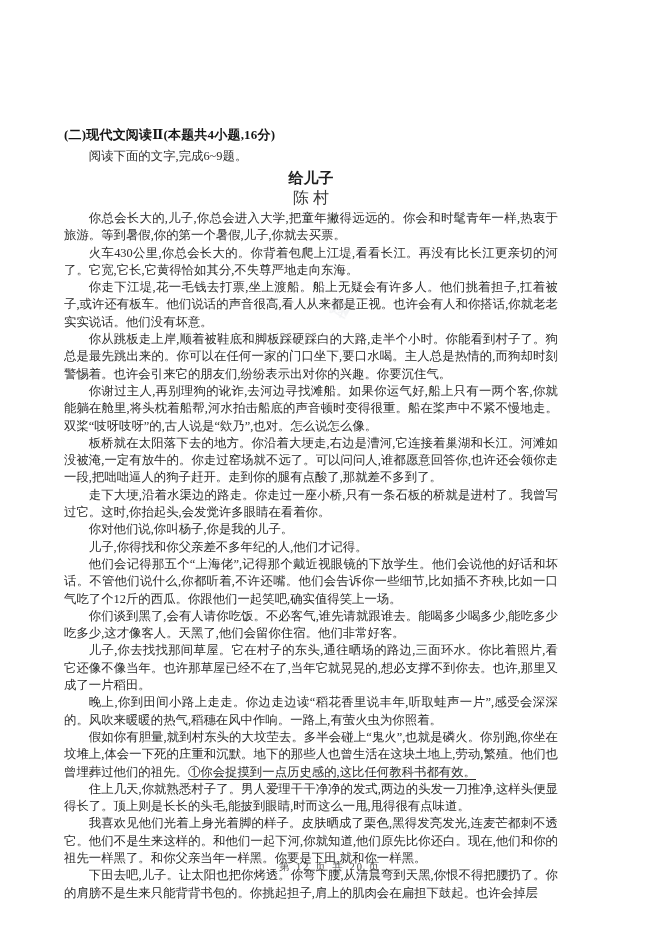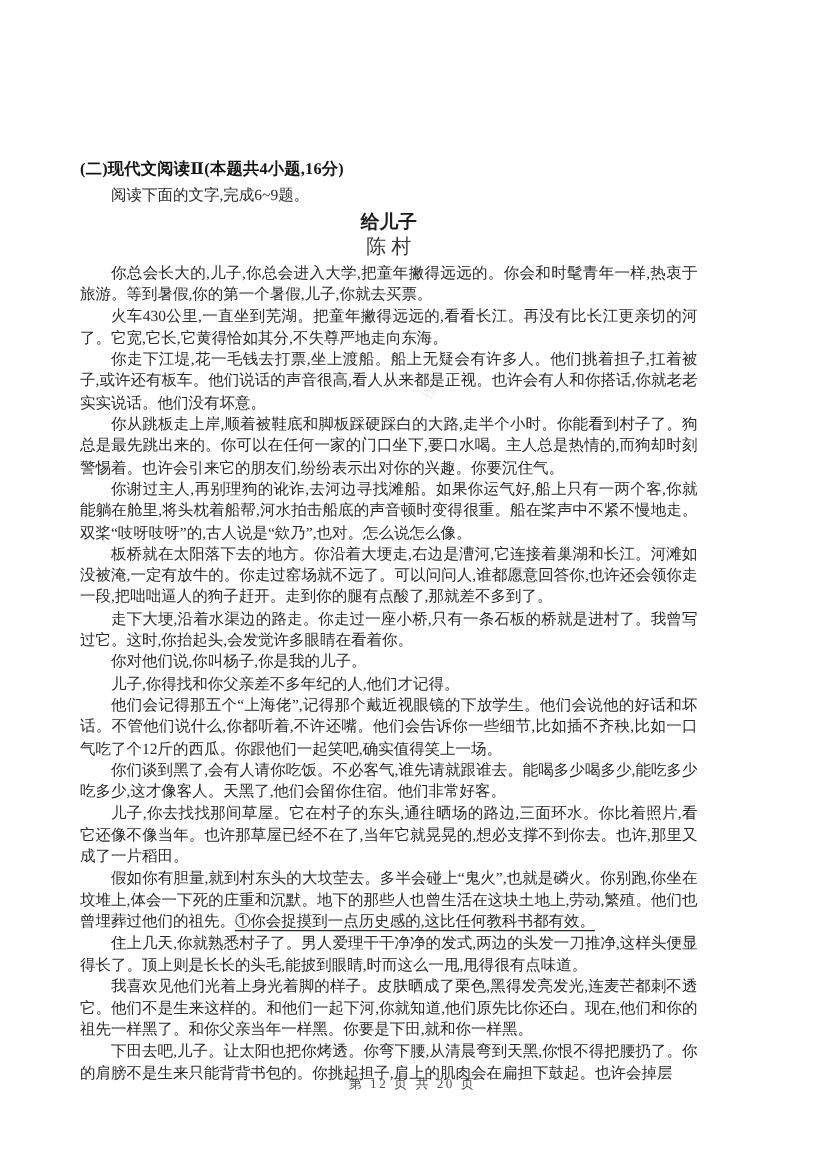--- a/index.html
+++ b/index.html
@@ -53,31 +53,32 @@
 <div class="watermark">押题</div>
 
 <div class="page">
   <div class="section-header">(二)现代文阅读Ⅱ(本题共4小题,16分)</div>
   <div class="instruction">阅读下面的文字,完成6~9题。</div>
   <div class="passage-title">给儿子</div>
   <div class="passage-author">陈 村</div>
 
   <div class="body-text">
     <p>你总会长大的,儿子,你总会进入大学,把童年撇得远远的。你会和时髦青年一样,热衷于旅游。等到暑假,你的第一个暑假,儿子,你就去买票。</p>
-    <p>火车430公里,一直坐到芜湖。把童年撇得远远的,看看长江。再没有比长江更亲切的河了。它宽,它长,它黄得恰如其分,不失尊严地走向东海。</p>
+    <p>火车430公里,你总会长大的。你背着包爬上江堤,看看长江。再没有比长江更亲切的河了。它宽,它长,它黄得恰如其分,不失尊严地走向东海。</p>
     <p>你走下江堤,花一毛钱去打票,坐上渡船。船上无疑会有许多人。他们挑着担子,扛着被子,或许还有板车。他们说话的声音很高,看人从来都是正视。也许会有人和你搭话,你就老老实实说话。他们没有坏意。</p>
     <p>你从跳板走上岸,顺着被鞋底和脚板踩硬踩白的大路,走半个小时。你能看到村子了。狗总是最先跳出来的。你可以在任何一家的门口坐下,要口水喝。主人总是热情的,而狗却时刻警惕着。也许会引来它的朋友们,纷纷表示出对你的兴趣。你要沉住气。</p>
     <p>你谢过主人,再别理狗的讹诈,去河边寻找滩船。如果你运气好,船上只有一两个客,你就能躺在舱里,将头枕着船帮,河水拍击船底的声音顿时变得很重。船在桨声中不紧不慢地走。双桨“吱呀吱呀”的,古人说是“欸乃”,也对。怎么说怎么像。</p>
     <p>板桥就在太阳落下去的地方。你沿着大埂走,右边是漕河,它连接着巢湖和长江。河滩如没被淹,一定有放牛的。你走过窑场就不远了。可以问问人,谁都愿意回答你,也许还会领你走一段,把咄咄逼人的狗子赶开。走到你的腿有点酸了,那就差不多到了。</p>
     <p>走下大埂,沿着水渠边的路走。你走过一座小桥,只有一条石板的桥就是进村了。我曾写过它。这时,你抬起头,会发觉许多眼睛在看着你。</p>
     <p>你对他们说,你叫杨子,你是我的儿子。</p>
     <p>儿子,你得找和你父亲差不多年纪的人,他们才记得。</p>
     <p>他们会记得那五个“上海佬”,记得那个戴近视眼镜的下放学生。他们会说他的好话和坏话。不管他们说什么,你都听着,不许还嘴。他们会告诉你一些细节,比如插不齐秧,比如一口气吃了个12斤的西瓜。你跟他们一起笑吧,确实值得笑上一场。</p>
     <p>你们谈到黑了,会有人请你吃饭。不必客气,谁先请就跟谁去。能喝多少喝多少,能吃多少吃多少,这才像客人。天黑了,他们会留你住宿。他们非常好客。</p>
     <p>儿子,你去找找那间草屋。它在村子的东头,通往晒场的路边,三面环水。你比着照片,看它还像不像当年。也许那草屋已经不在了,当年它就晃晃的,想必支撑不到你去。也许,那里又成了一片稻田。</p>
+    <p>晚上,你到田间小路上走走。你边走边读“稻花香里说丰年,听取蛙声一片”,感受会深深的。风吹来暖暖的热气,稻穗在风中作响。一路上,有萤火虫为你照着。</p>
     <p><span>假如你有胆量,就到村东头的大坟茔去。多半会碰上“鬼火”,也就是磷火。你别跑,你坐在坟堆上,体会一下死的庄重和沉默。地下的那些人也曾生活在这块土地上,劳动,繁殖。他们也曾埋葬过他们的祖先。</span><span class="u-line">①你会捉摸到一点历史感的,这比任何教科书都有效。</span></p>
     <p>住上几天,你就熟悉村子了。男人爱理干干净净的发式,两边的头发一刀推净,这样头便显得长了。顶上则是长长的头毛,能披到眼睛,时而这么一甩,甩得很有点味道。</p>
     <p>我喜欢见他们光着上身光着脚的样子。皮肤晒成了栗色,黑得发亮发光,连麦芒都刺不透它。他们不是生来这样的。和他们一起下河,你就知道,他们原先比你还白。现在,他们和你的祖先一样黑了。和你父亲当年一样黑。你要是下田,就和你一样黑。</p>
     <p>下田去吧,儿子。让太阳也把你烤透。你弯下腰,从清晨弯到天黑,你恨不得把腰扔了。你的肩膀不是生来只能背背书包的。你挑起担子,肩上的肌肉会在扁担下鼓起。也许会掉层</p>
   </div>
 </div>
 
 <div class="page-footer">第 12 页 共 20 页</div>
 
 </body></html>

